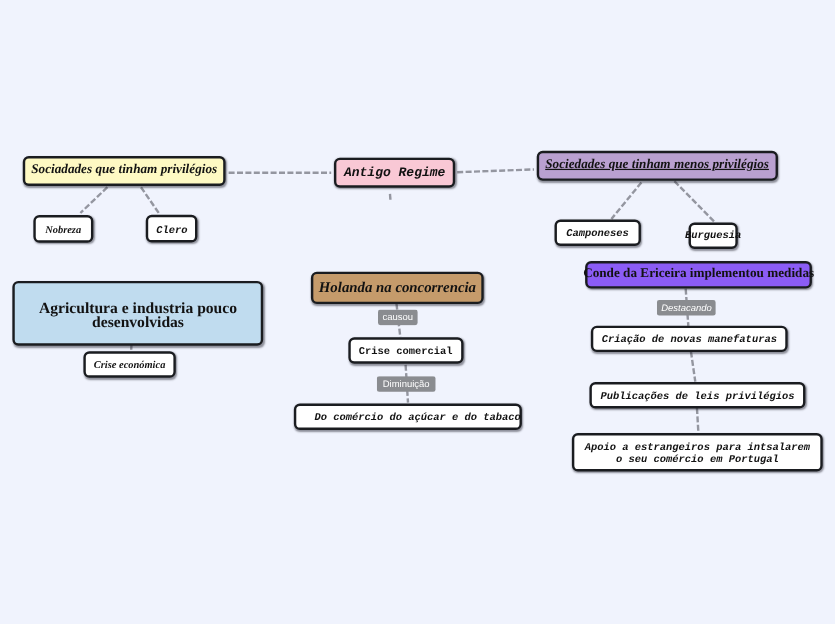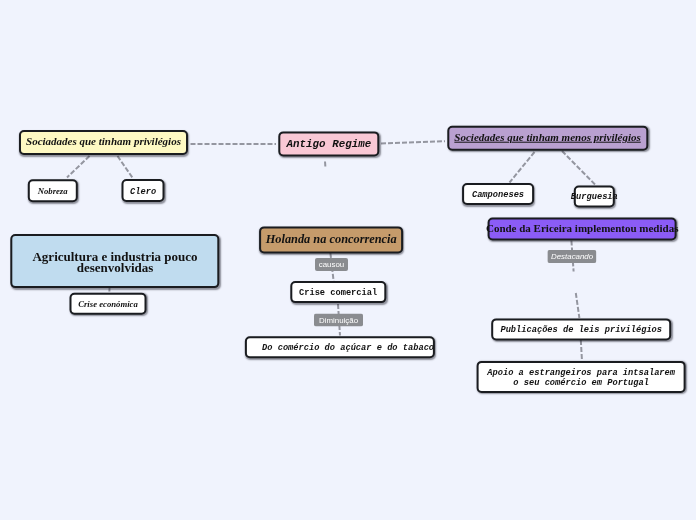--- a/index.html
+++ b/index.html
@@ -90,20 +90,23 @@
   </div>
 
   <div class="node mono" style="left:290px;top:281px;width:95.6px;height:22.4px;transform:translate(0.30px,0.10px);font-style:normal;">
     <span>Crise comercial</span>
   </div>
 
   <div class="node mono" style="left:244px;top:336px;width:190.3px;height:21.9px;transform:translate(0.90px,0.30px);padding-left:16px;">
     <span>Do comércio do açúcar e do tabaco</span>
   </div>
 
+  <div class="node mono" style="left:492px;top:271px;width:164.1px;height:21.7px;transform:translate(0.40px,0.40px);">
+    <span>Criação de novas manefaturas</span>
+  </div>
 
   <div class="node mono" style="left:491px;top:318px;width:180.1px;height:21.5px;transform:translate(0.20px,0.40px);">
     <span>Publicações de leis privilégios</span>
   </div>
 
   <div class="node mono" style="left:476px;top:360px;width:209.1px;height:31.5px;transform:translate(0.60px,0.90px);">
     <span>
       <span>Apoio a estrangeiros para intsalarem</span><br>
       <span>o seu comércio em Portugal</span>
     </span>

